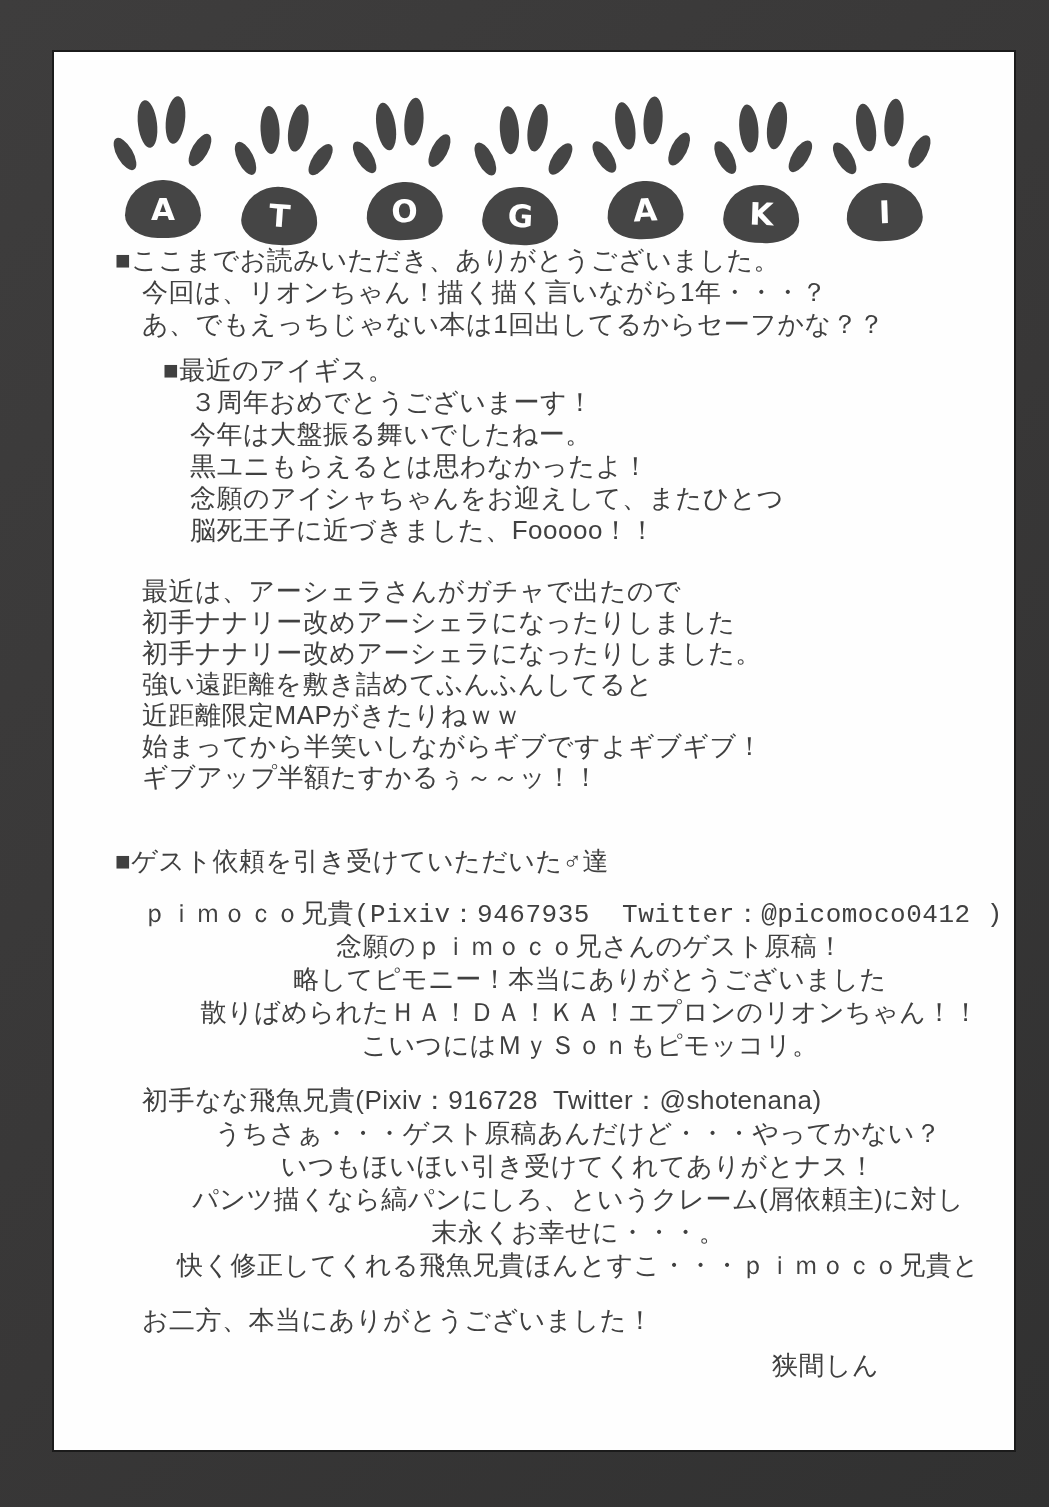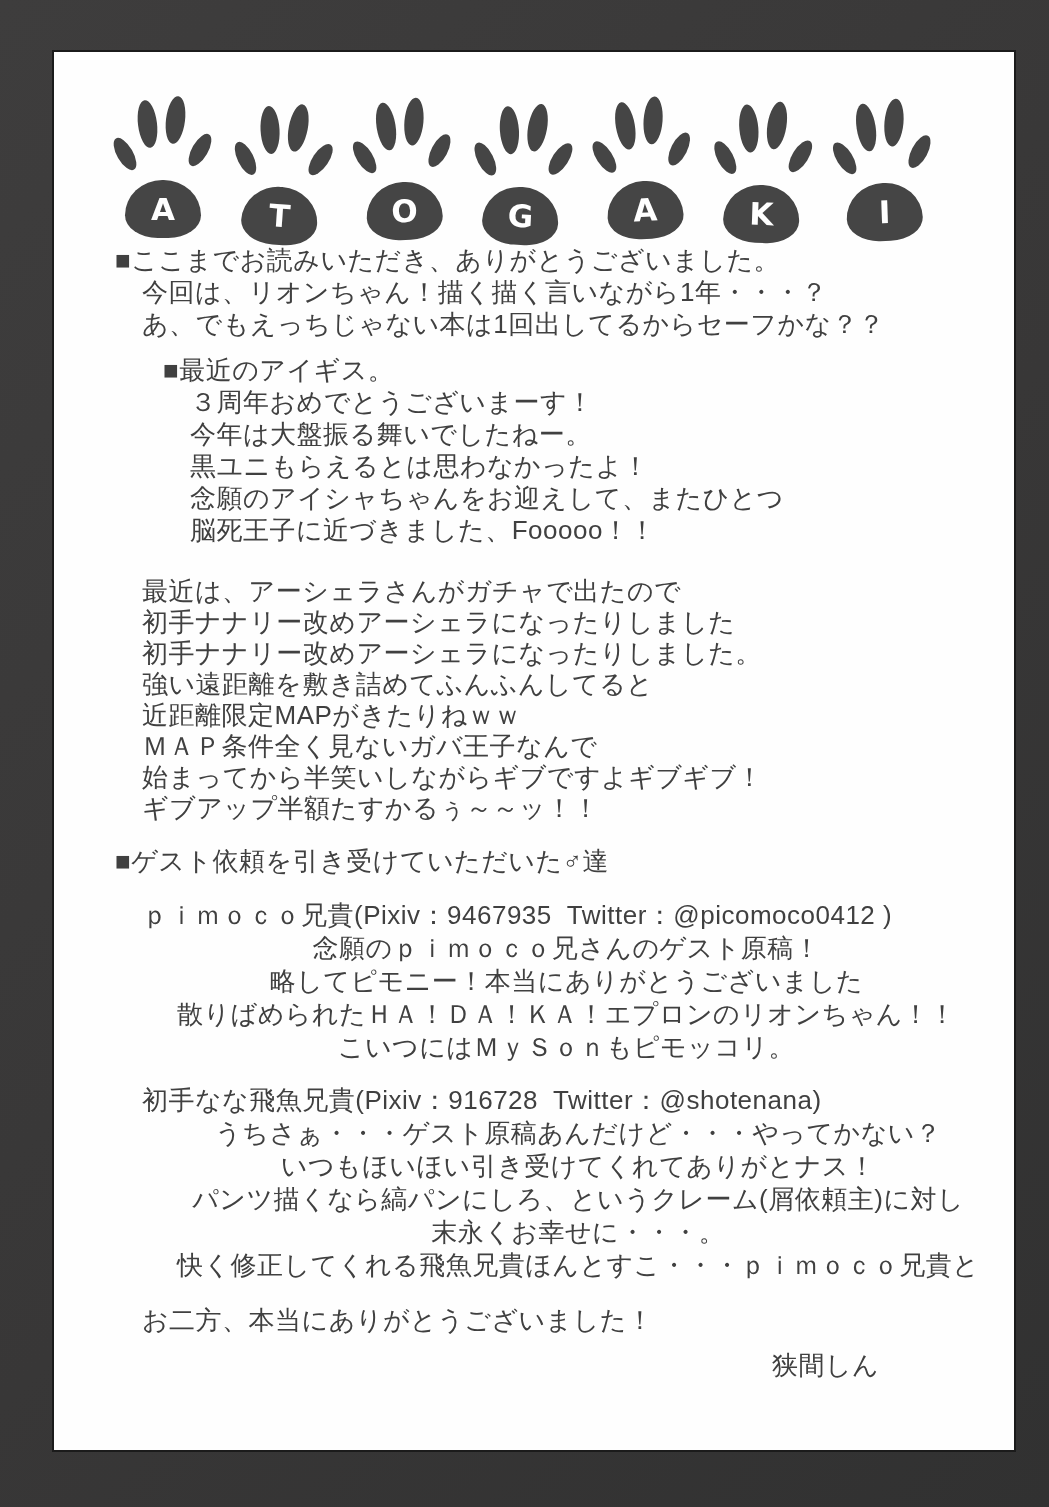--- a/index.html
+++ b/index.html
@@ -44,21 +44,21 @@
   .lh32 .line { line-height:32px; }
   .lh31 .line { line-height:31px; }
   .lh33 .line { line-height:33px; }
   .ind  { padding-left:27px; }
   .ind2 { padding-left:35px;text-align:center; }
   .bullet { display:inline-block; }
   #sec-intro   { left:61px;  top:192px; }
   #sec-aigis   { left:61px;  top:302px;margin-left:48px; }
   #sec-recent  { left:88px;  top:524px; }
   #sec-guests  { left:61px;  top:793px;text-align:center; }
-  #sec-pimoco  { left:88px;  top:847px; }
+  #sec-pimoco  { left:88px;  top:847px;font-family:Liberation Mono, monospace; }
   #sec-nana    { left:88px;  top:1032px; }
   #sec-closing { left:88px;  top:1252px; }
   #sec-sign    { left:683px; top:1297px;margin-left:35px; }
 </style>
 </head>
 <body>
 
 <div class="scan">
   <div class="page">
 
@@ -142,21 +142,20 @@
       <div class="line ind">念願のアイシャちゃんをお迎えして、またひとつ</div>
       <div class="line ind">脳死王子に近づきました、Fooooo！！</div>
     </section>
 
     <section class="block lh31" id="sec-recent">
       <div class="line">最近は、アーシェラさんがガチャで出たので</div>
       <div class="line">初手ナナリー改めアーシェラになったりしました</div>
       <div class="line">初手ナナリー改めアーシェラになったりしました。</div>
       <div class="line">強い遠距離を敷き詰めてふんふんしてると</div>
       <div class="line">近距離限定MAPがきたりねｗｗ</div>
-      <div class="line">ＭＡＰ条件全く見ないガバ王子なんで</div>
       <div class="line">始まってから半笑いしながらギブですよギブギブ！</div>
       <div class="line">ギブアップ半額たすかるぅ～～ッ！！</div>
     </section>
 
     <section class="block lh32" id="sec-guests">
       <div class="line"><span class="bullet">■</span><span>ゲスト依頼を引き受けていただいた♂達</span></div>
     </section>
 
     <section class="block lh33" id="sec-pimoco">
       <div class="line">ｐｉｍｏｃｏ兄貴(Pixiv：9467935  Twitter：@picomoco0412 )</div>

